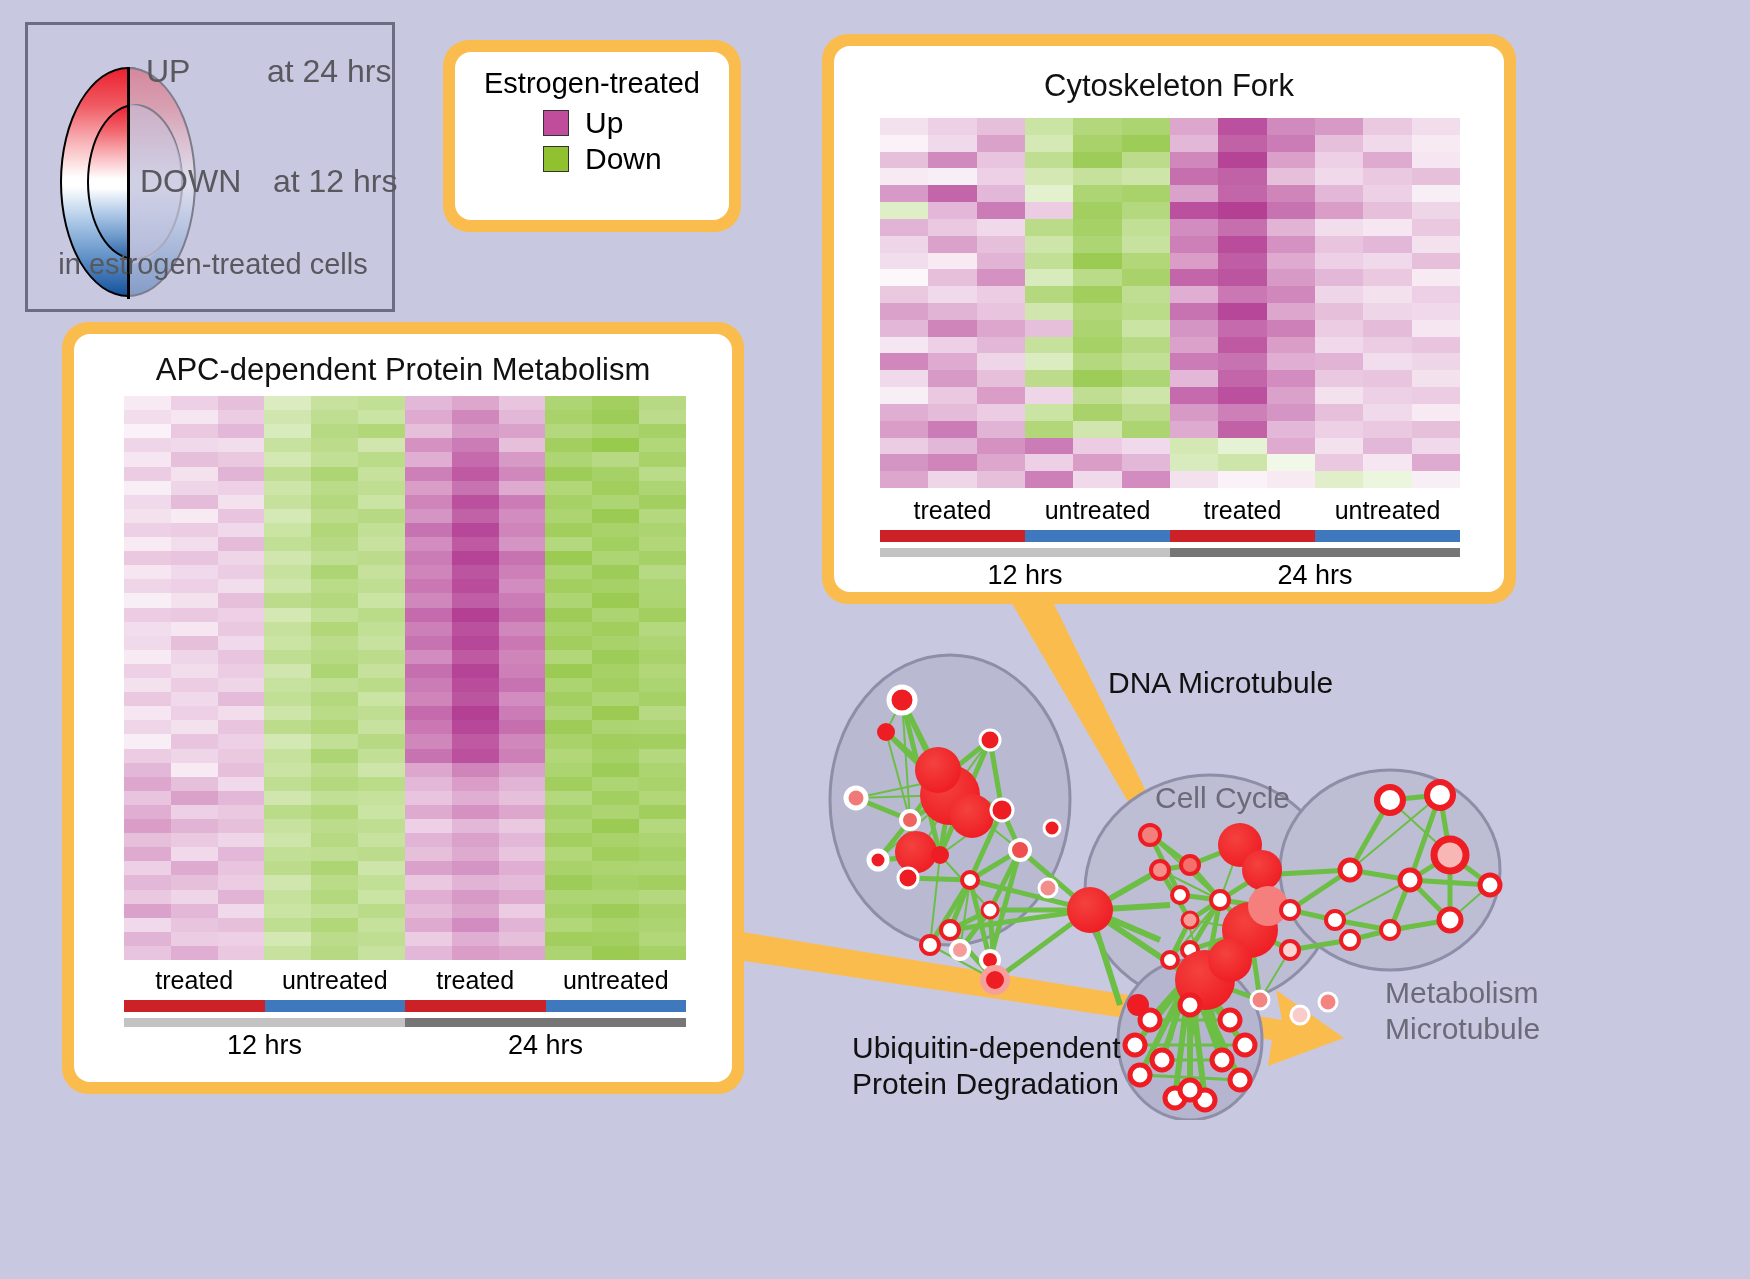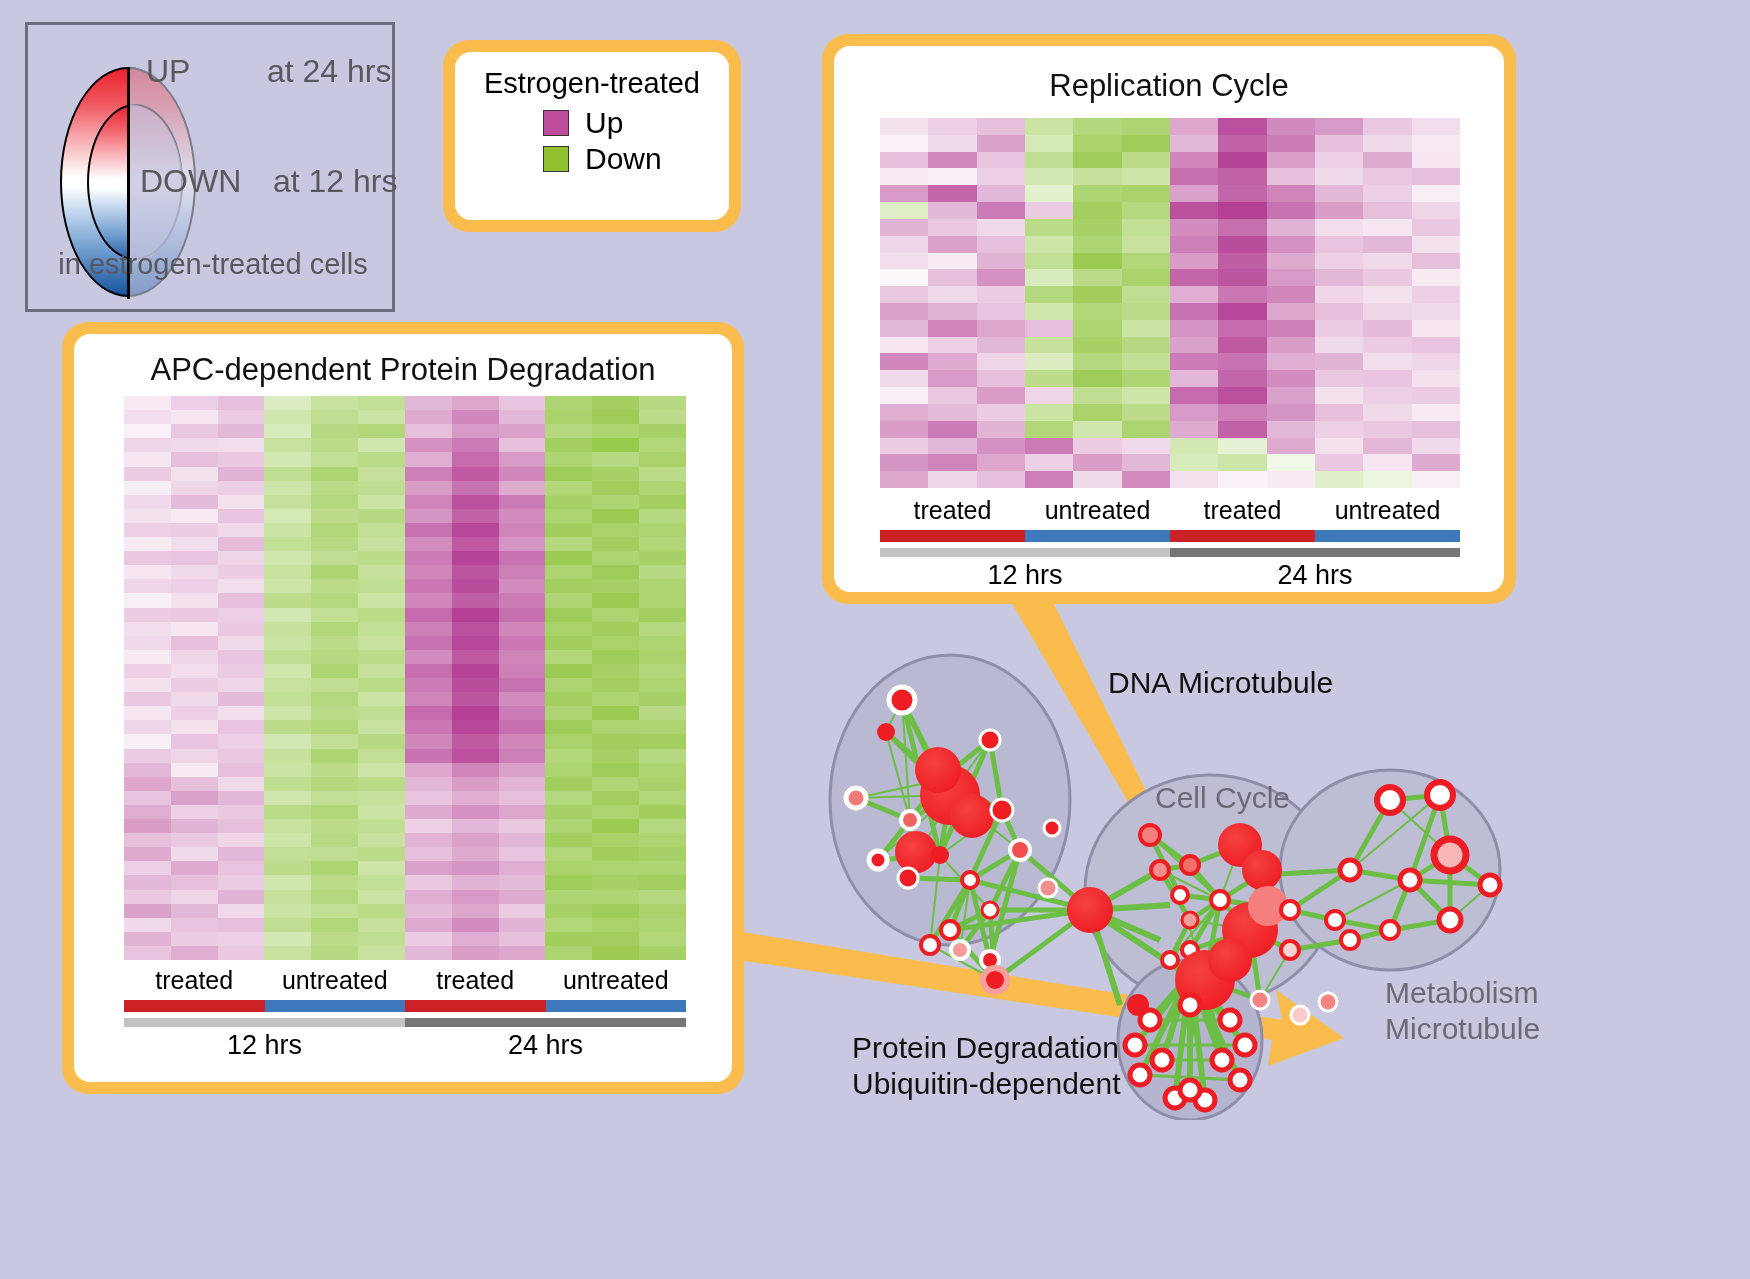--- a/index.html
+++ b/index.html
@@ -167,21 +167,21 @@
         <div class="key-item">
           <span class="key-swatch" id="sw-down" style="background: rgb(143, 194, 46);"></span>
           <span class="key-label">Down</span>
         </div>
       </div>
     </div>
   </div>
 
   <div class="panel" id="rf-panel">
     <div class="panel-inner">
-      <div class="hm-title panel-title" style="top:22px;">Replication Cycle</div>
+      <div class="hm-title panel-title" style="top:22px;">Cytoskeleton Fork</div>
       <div class="hm-grid" id="rf-grid" style="left: 46px; top: 72px; width: 580px; height: 370px; grid-template-columns: repeat(12, 1fr); grid-template-rows: repeat(22, 1fr);">
           <div class="hm-cell" style="background: rgb(243, 225, 238);"></div>
           <div class="hm-cell" style="background: rgb(237, 208, 229);"></div>
           <div class="hm-cell" style="background: rgb(230, 191, 219);"></div>
           <div class="hm-cell" style="background: rgb(202, 228, 164);"></div>
           <div class="hm-cell" style="background: rgb(179, 215, 124);"></div>
           <div class="hm-cell" style="background: rgb(172, 212, 112);"></div>
           <div class="hm-cell" style="background: rgb(220, 166, 205);"></div>
           <div class="hm-cell" style="background: rgb(187, 81, 158);"></div>
           <div class="hm-cell" style="background: rgb(209, 138, 190);"></div>
@@ -459,21 +459,21 @@
         </div>
       <div class="time-labels" id="rf-time-labels" style="left:46px; top:514px; width:580px;">
           <span>12 hrs</span>
           <span>24 hrs</span>
         </div>
     </div>
   </div>
 
   <div class="panel" id="apc-panel">
     <div class="panel-inner">
-      <div class="hm-title panel-title" style="top:18px;">APC-dependent Protein Degradation</div>
+      <div class="hm-title panel-title" style="top:18px;">APC-dependent Protein Metabolism</div>
       <div class="hm-grid" id="apc-grid" style="left: 50px; top: 62px; width: 562px; height: 564px; grid-template-columns: repeat(12, 1fr); grid-template-rows: repeat(40, 1fr);">
           <div class="hm-cell" style="background: rgb(247, 234, 243);"></div>
           <div class="hm-cell" style="background: rgb(237, 208, 229);"></div>
           <div class="hm-cell" style="background: rgb(230, 191, 219);"></div>
           <div class="hm-cell" style="background: rgb(219, 236, 193);"></div>
           <div class="hm-cell" style="background: rgb(199, 226, 159);"></div>
           <div class="hm-cell" style="background: rgb(194, 223, 150);"></div>
           <div class="hm-cell" style="background: rgb(227, 183, 215);"></div>
           <div class="hm-cell" style="background: rgb(220, 166, 205);"></div>
           <div class="hm-cell" style="background: rgb(232, 196, 222);"></div>
@@ -1229,18 +1229,18 @@
       </g>
     </svg>
 
     <div class="net-label" style="left:318px; top:45px; color:#111;">DNA Microtubule</div>
     <div class="net-label" style="left:365px; top:160px; color:#6a6a78;">Cell Cycle</div>
     <div class="net-label" style="left:595px; top:355px; color:#6a6a78;">
       <div>Metabolism</div>
       <div>Microtubule</div>
     </div>
     <div class="net-label" style="left:62px; top:410px; color:#111;">
+      <div>Ubiquitin-dependent</div>
       <div>Protein Degradation</div>
-      <div>Ubiquitin-dependent</div>
     </div>
   </div>
 
 </div>
 
 </body></html>

